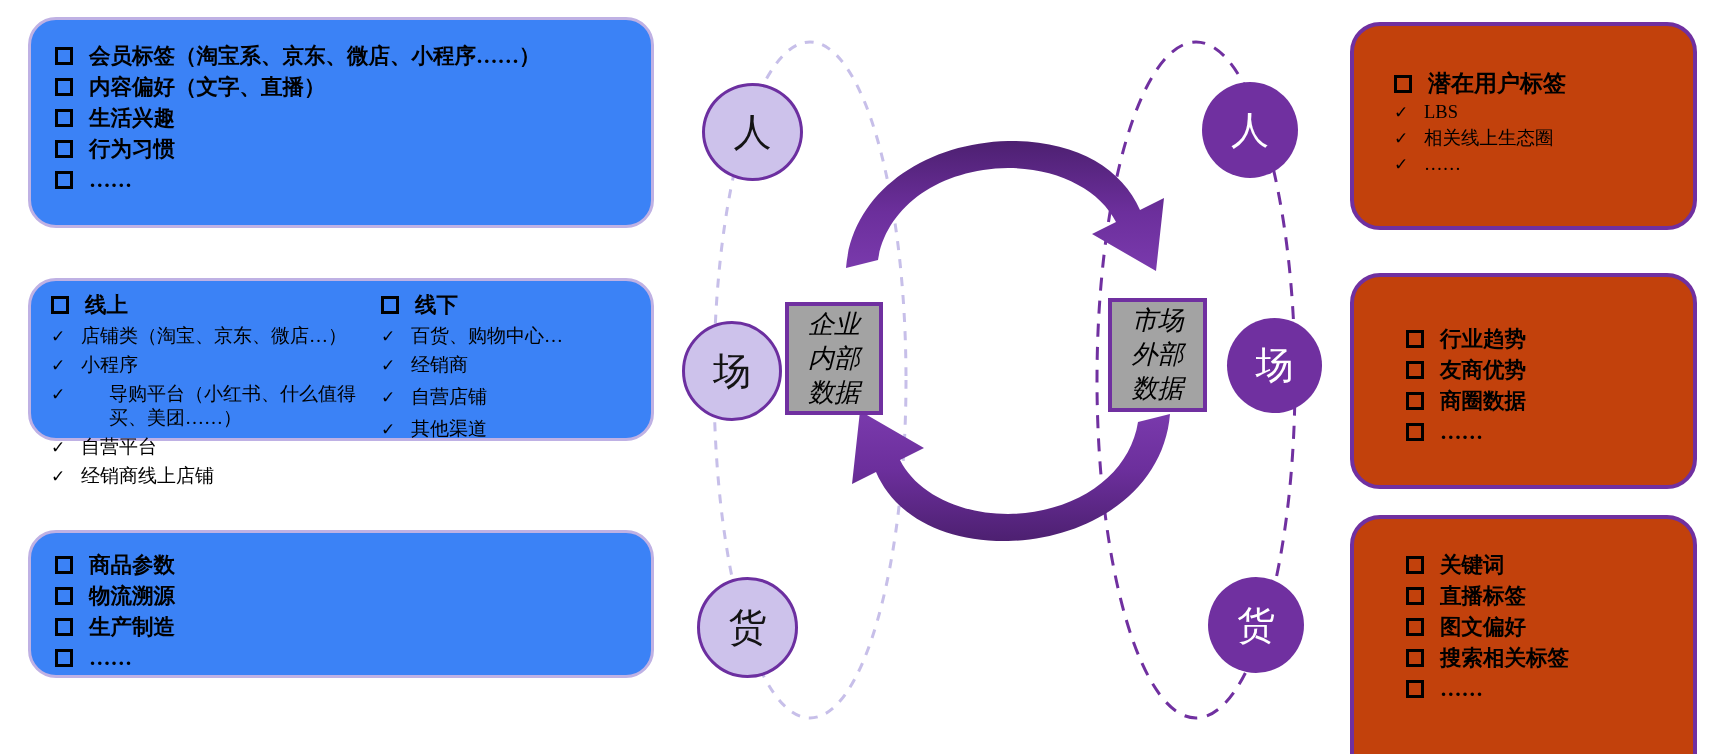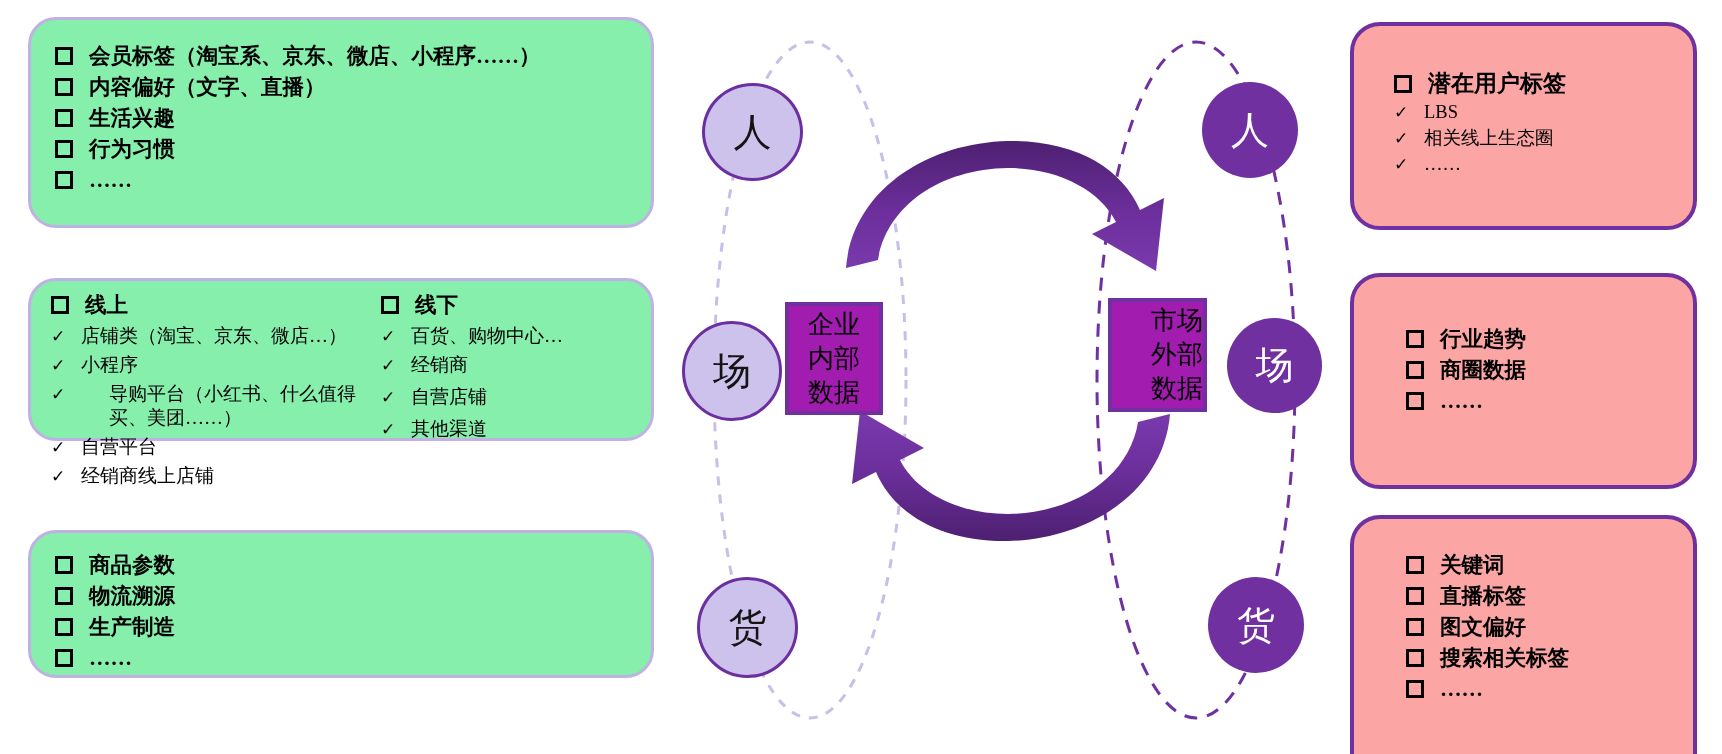--- a/index.html
+++ b/index.html
@@ -2,41 +2,41 @@
 <html><head>
 <meta charset="utf-8">
 <style>
   html,body{margin:0;padding:0;background:#fff;}
   #stage{
     position:relative;width:1722px;height:754px;background:#ffffff;overflow:hidden;
     font-family:"Liberation Serif","DejaVu Serif",serif;color:#000;
   }
   svg.layer{position:absolute;left:0;top:0;z-index:1;}
   
-  .lbox{position:absolute;left:28px;width:626px;background:#86efac;
+  .lbox{position:absolute;left:28px;width:626px;background:#3b82f6;
         border:3px solid #BFB1E4;border-radius:28px;box-sizing:border-box;z-index:2;}
-  .rbox{position:absolute;left:1350px;width:347px;background:#fca5a5;
+  .rbox{position:absolute;left:1350px;width:347px;background:#c2410c;
         border:4px solid #7030A0;border-radius:30px;box-sizing:border-box;z-index:2;}
   .item{display:flex;align-items:flex-start;margin-bottom:7px;}
   .item .txt{font-weight:bold;font-size:21.5px;line-height:24px;}
   .citem{display:flex;align-items:flex-start;margin-bottom:5px;}
   .citem .txt{font-weight:normal;font-size:19px;line-height:24px;}
   .sq{flex:none;width:12px;height:12px;border:3px solid #000;margin:3px 16px 0 0;}
   .chk{flex:none;width:30px;font-size:17px;font-weight:bold;line-height:24px;
        font-family:"DejaVu Sans",sans-serif;}
   .twocol{display:flex;}
   
   .pcircle{position:absolute;border-radius:50%;display:flex;align-items:center;
            justify-content:center;font-size:38px;z-index:3;}
   .pcircle.light{background:#CDC2EB;border:3px solid #6C2FA0;color:#141414;}
   .pcircle.dark{background:#7030A0;color:#fff;border:none;}
   
-  .dbox{position:absolute;background:#a21caf;border:4px solid #7030A0;box-sizing:border-box;
+  .dbox{position:absolute;background:#a3a3a3;border:4px solid #7030A0;box-sizing:border-box;
         display:flex;flex-direction:column;align-items:center;justify-content:center;
-        font-size:26px;line-height:34px;z-index:3;text-align:center;}
+        font-size:26px;line-height:34px;z-index:3;text-align:center;font-style:italic;}
 </style>
 </head>
 <body>
 
 <div id="stage">
 
   <svg class="layer" width="1722" height="754" viewBox="0 0 1722 754">
     <defs>
       <linearGradient id="arrowGrad" x1="0" y1="0" x2="0" y2="1">
         <stop offset="0" stop-color="#4D2071"></stop>
@@ -159,21 +159,21 @@
   <div class="pcircle light" style="left:697px;top:577px;width:95px;height:95px;">
     <span>货</span>
     </div>
 
   <div class="dbox" style="left:785px;top:302px;width:98px;height:113px;">
     <span>企业</span>
     <span>内部</span>
     <span>数据</span>
   </div>
 
-  <div class="dbox" style="left:1108px;top:298px;width:99px;height:114px;align-items:flex-end;">
+  <div class="dbox" style="left:1108px;top:298px;width:99px;height:114px;">
     <span>市场</span>
     <span>外部</span>
     <span>数据</span>
   </div>
 
   <div class="pcircle dark" style="left:1202px;top:82px;width:96px;height:96px;">
     <span>人</span>
     </div>
   <div class="pcircle dark" style="left:1227px;top:318px;width:95px;height:95px;">
     <span>场</span>
@@ -201,20 +201,24 @@
       </div>
   </div>
 
   <div class="rbox" style="top:273px;height:216px;padding:50px 14px 0 52px;">
     <div class="item">
       <span class="sq"></span>
       <span class="txt">行业趋势</span>
       </div>
     <div class="item">
       <span class="sq"></span>
+      <span class="txt">友商优势</span>
+      </div>
+    <div class="item">
+      <span class="sq"></span>
       <span class="txt">商圈数据</span>
       </div>
     <div class="item">
       <span class="sq"></span>
       <span class="txt">……</span>
       </div>
   </div>
 
   <div class="rbox" style="top:515px;height:268px;padding:34px 14px 0 52px;">
     <div class="item">

